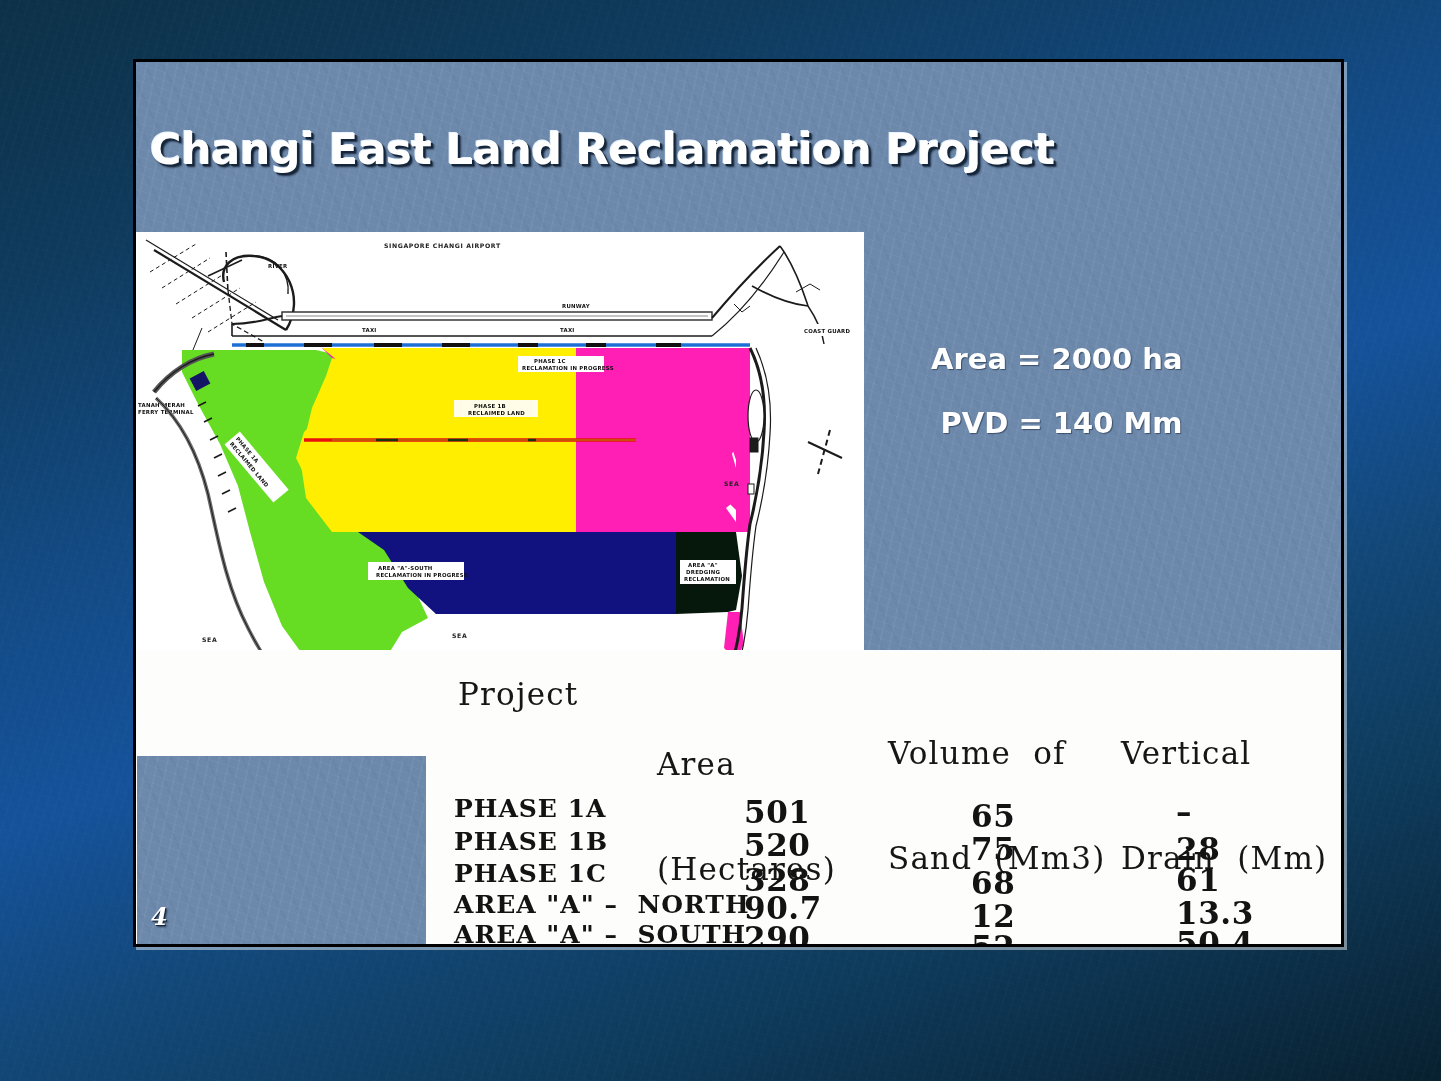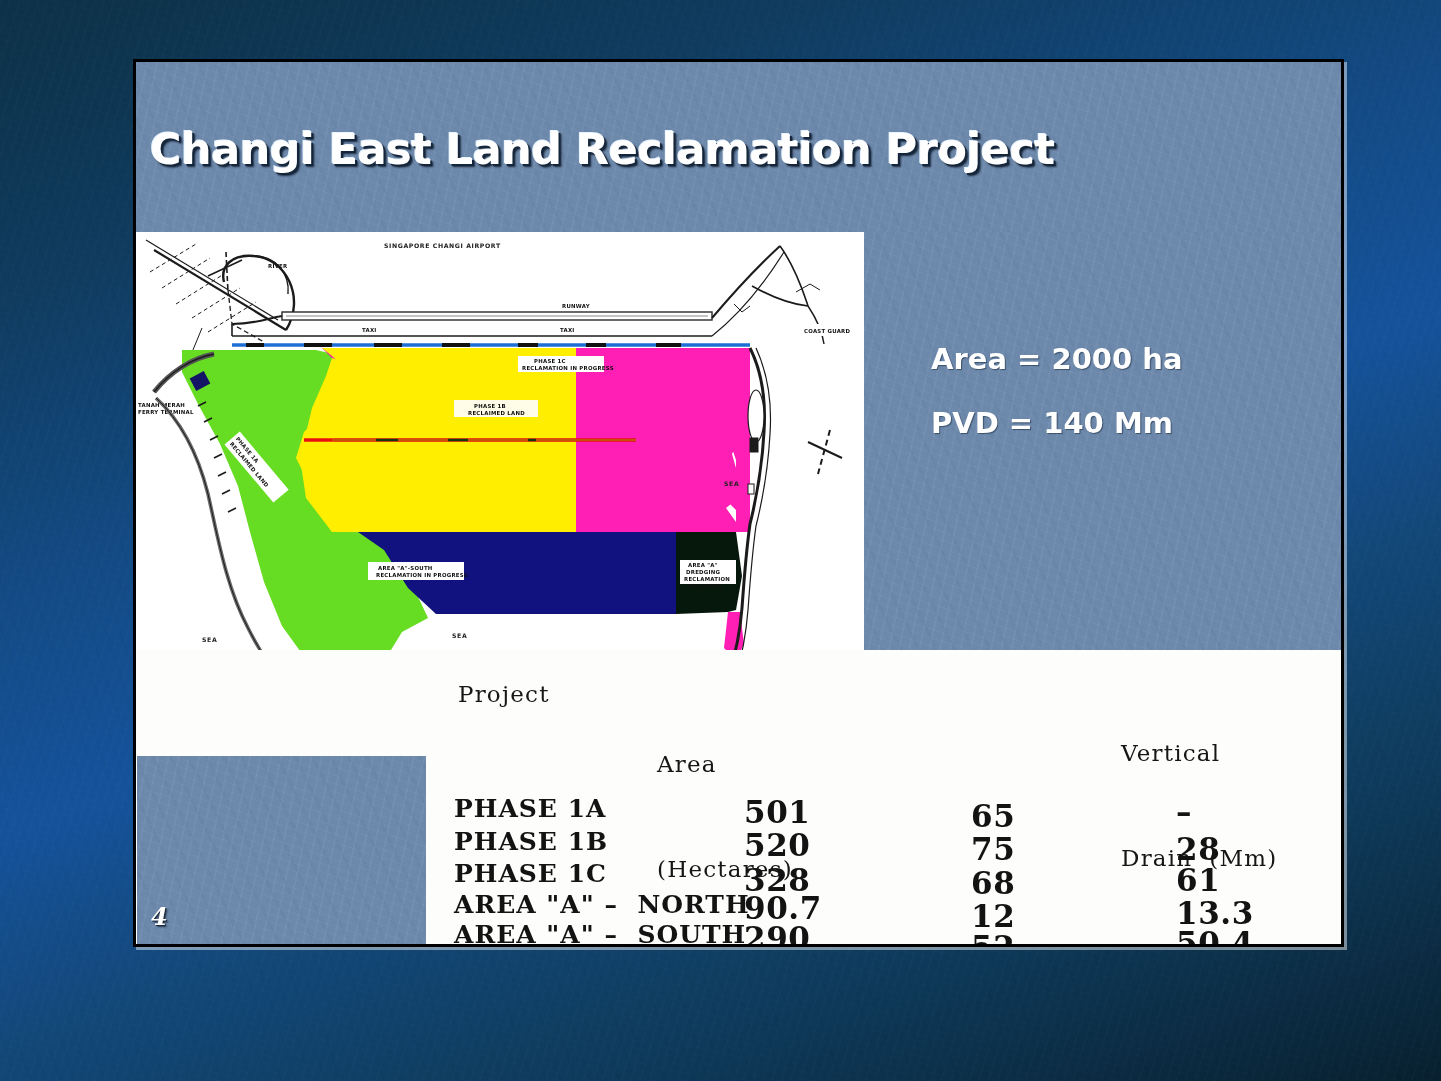--- a/index.html
+++ b/index.html
@@ -143,20 +143,21 @@
   .map-svg { display:block; width:728px; height:518px; }
 
   
   .info-panel {
     position: absolute;
     left: 728px;
     top: 170px;
     width: 483px;
     height: 418px;
     box-sizing: border-box;
+    text-align: right;
   }
   .info-lines {
     position: absolute;
     left: 67px;
     top: 110px;
     z-index: 3;
   }
   .info-line {
     font-family: "DejaVu Sans", sans-serif;
     font-weight: bold;
@@ -199,21 +200,21 @@
   .proj-table {
     position: absolute;
     left: 0; top: 0;
     width: 1211px;
     height: 300px;
     font-family: "DejaVu Serif", serif;
     color: #151515;
   }
   .th {
     position: absolute;
-    font-size: 23px;
+    font-size: 31px;
     line-height: 35px;
     letter-spacing: 1.2px;
     white-space: pre;
     color: #161616;
   }
   .th-project  { left: 322px; top: 27px; }
   .th-area     { left: 521px; top: 27px; }
   .th-volume   { left: 752px; top: 16px; }
   .th-length   { left: 985px; top: 16px; }
 
@@ -466,20 +467,24 @@
     <div class="table-full">
       <div class="proj-table">
 
         <div class="th th-project">Project</div>
 
         <div class="th th-area">
           <div>Area</div>
           <div>(Hectares)</div>
         </div>
 
+        <div class="th th-volume">
+          <div>Volume  of</div>
+          <div>Sand  (Mm3)</div>
+        </div>
 
         <div class="th th-length">
           <div>Vertical</div>
           <div>Drain  (Mm)</div>
         </div>
 
         <div class="rowlabel" style="top:144px">PHASE 1A</div>
         <div class="cellnum col-area" style="top:144px">501</div>
         <div class="cellnum col-vol" style="top:148px">65</div>
         <div class="cellnum col-len" style="top:144px">–</div>

